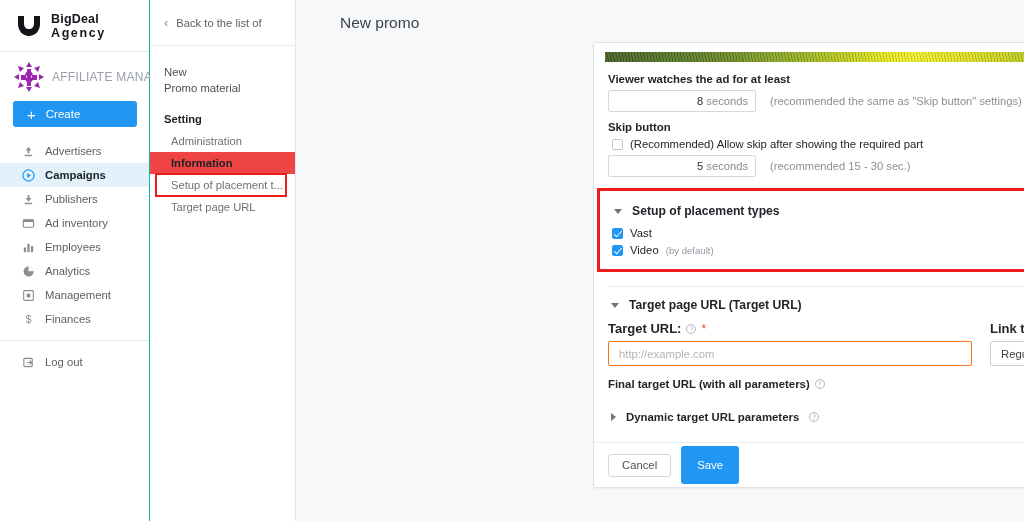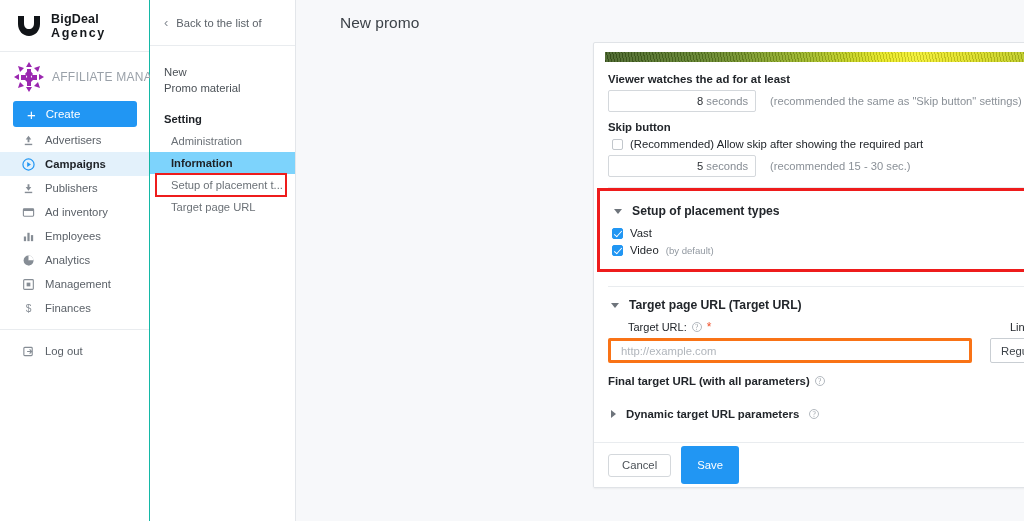--- a/index.html
+++ b/index.html
@@ -32,21 +32,21 @@
   .account-label { font-size: 12px; color: #9aa1a9; letter-spacing: .25px; white-space: nowrap; }
   .create-btn {
     margin: 8px 0 0 0; width: 124px; height: 26px;
     background: #2196f3; border: none; border-radius: 3px;
     color: #fff; font-size: 11.5px; font-family: inherit;
     display: flex; align-items: center; gap: 10px; padding-left: 14px;
     cursor: pointer;
   }
   .create-plus { font-size: 15px; line-height: 1; font-weight: 300; }
 
-  .nav { margin-top: 1px; }
+  .nav { margin-top: 12px; }
   .nav-item {
     height: 24px; display: flex; align-items: center; gap: 10px;
     padding-left: 21px; font-size: 11.3px; color: #5b6168; cursor: pointer;
   }
   .nav-item .ic { width: 14px; height: 14px; flex: 0 0 14px; display: flex; align-items: center; justify-content: center; }
   .nav-item.active { background: #e3f1fb; color: #1d2126; font-weight: bold; }
   .nav-sep { height: 1px; background: #e9ecef; margin: 9px 0 9px 0; }
 
   
   .subnav {
@@ -60,21 +60,21 @@
   }
   .chev-left { font-size: 13px; color: #8b9199; line-height: 1; }
   .subnav-title { padding: 18px 0 0 14px; font-size: 11.3px; color: #4b5157; line-height: 1.45; }
   .subnav-list { margin-top: 11px; }
   .sub-item {
     height: 22px; display: flex; align-items: center;
     padding-left: 14px; font-size: 11.2px; color: #6b7177; cursor: pointer;
   }
   .sub-item.group { font-weight: bold; color: #1d2126; padding-left: 14px; }
   .sub-item.indent { padding-left: 21px; }
-  .sub-item.selected { background: #7dd3fc; color: #1d2126; font-weight: bold; }
+  .sub-item.selected { background: #ef4444; color: #1d2126; font-weight: bold; }
   .sub-item.boxed { outline: 2px solid #ee1c1c; outline-offset: -1px; position: relative; z-index: 3;
                     margin-left: 6px; padding-left: 15px; width: 130px; }
 
   
   .main { flex: 1; height: 521px; background: #f7f8fa; position: relative; overflow: hidden; }
   .page-title { font-size: 15.5px; color: #3c4248; padding: 14px 0 0 44px; font-weight: normal; }
 
   .card {
     position: absolute; left: 297px; top: 42px; width: 516px;
     background: #fff; border: 1px solid #e0e3e7; border-radius: 2px;
@@ -135,29 +135,29 @@
   .section-title { font-size: 12.2px; font-weight: bold; color: #22262b; }
 
   .redbox {
     border: 3px solid #ee1c1c; margin: 0 -11px; padding: 2px 11px 8px 11px;
     position: relative;
   }
 
   .target-grid { display: flex; gap: 18px; align-items: flex-start; }
   .target-left { flex: 1; }
   .lbl-row { display: flex; align-items: center; gap: 5px; margin-bottom: 5px; }
-  .lbl { font-size: 11px; font-weight: normal; color: #22262b; margin-left: 20px; }
+  .lbl { font-size: 13px; font-weight: bold; color: #22262b; }
   .qmark {
     width: 10px; height: 10px; border-radius: 50%; border: 1px solid #b3b9bf;
     color: #9aa0a7; font-size: 7.5px; line-height: 9px; text-align: center;
     display: inline-block; font-family: "Liberation Serif", serif;
   }
   .req { color: #f0502a; font-size: 12px; line-height: 1; }
   .url-input {
-    width: 100%; height: 25px; border: 3px solid #f97316; border-radius: 2px;
+    width: 100%; height: 25px; border: 1px solid #f97316; border-radius: 2px;
     background: #fff; display: flex; align-items: center; padding-left: 10px;
     font-size: 11.3px; color: #b0b5bb;
   }
   .lt-wrap { width: 104px; }
   .select {
     width: 104px; height: 25px; border: 1px solid #c9ced3; border-radius: 2px;
     background: #fff; display: flex; align-items: center; justify-content: space-between;
     padding-left: 10px; font-size: 11.3px; color: #3c4248;
   }
   .final-row { display: flex; align-items: center; gap: 5px; margin-top: 12px; }

